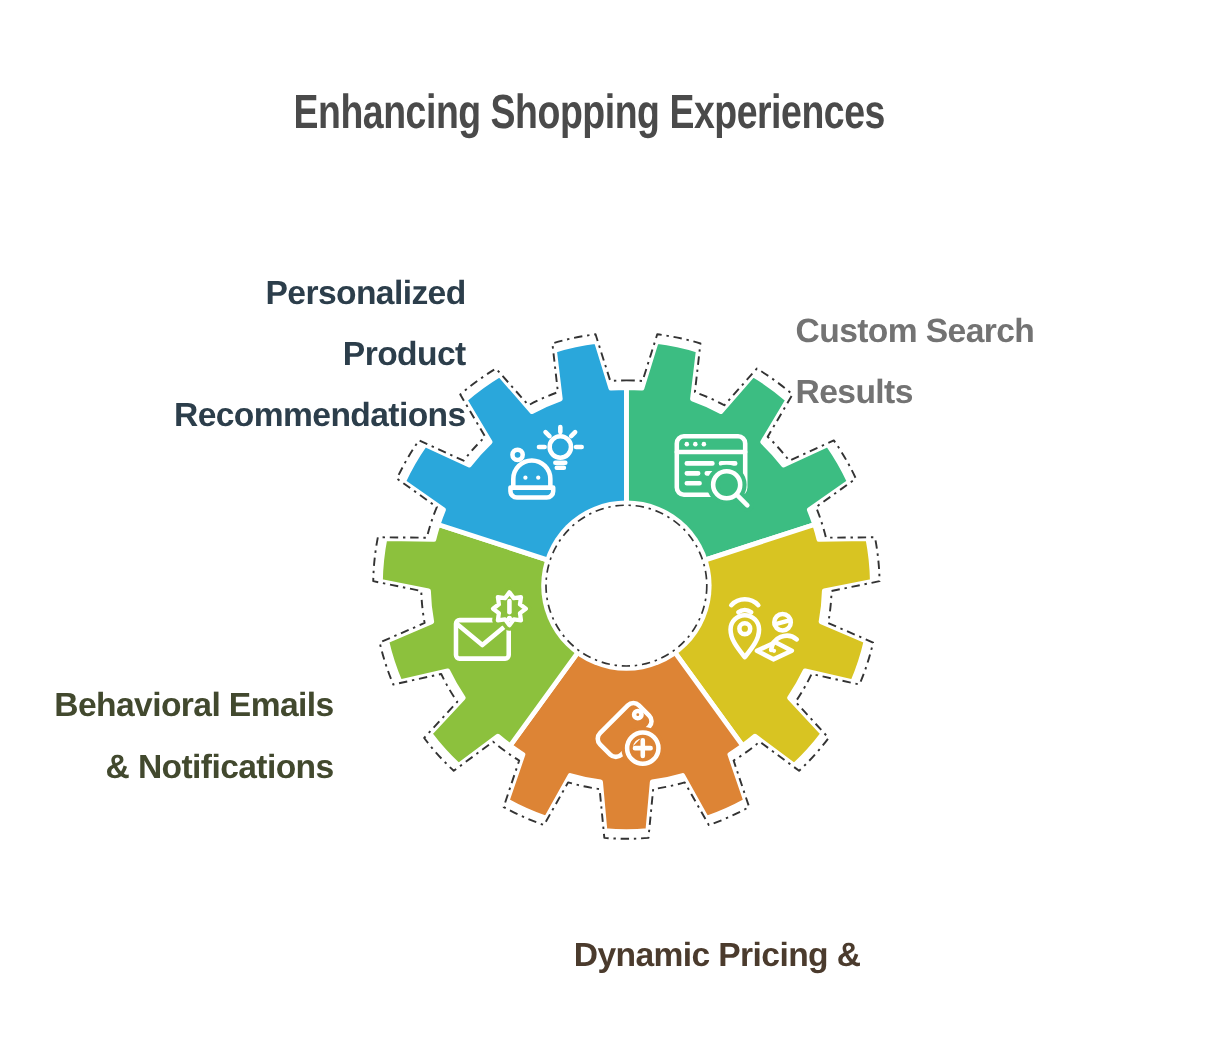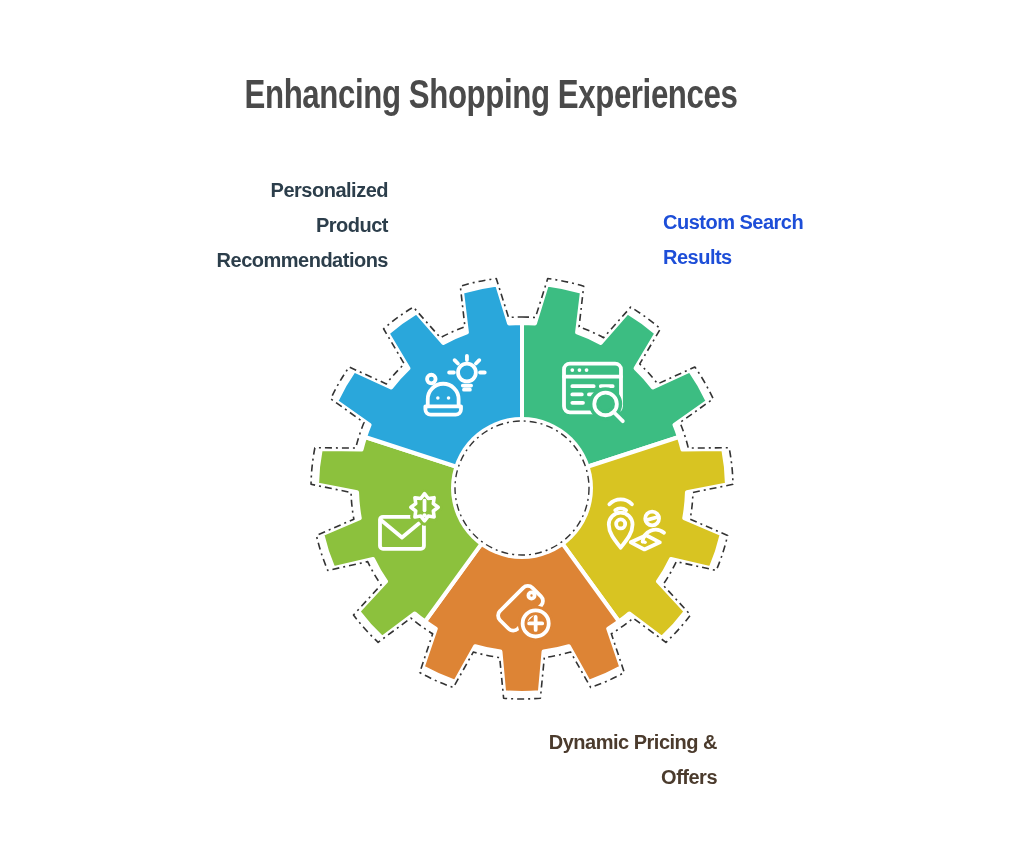--- a/index.html
+++ b/index.html
@@ -1,22 +1,22 @@
 <!DOCTYPE html>
 <html><head>
 <meta charset="utf-8">
 <style>
   html,body{margin:0;padding:0;background:#ffffff;}
   .stage{position:relative;width:1024px;height:812px;background:#ffffff;overflow:hidden;
          font-family:"Liberation Sans","DejaVu Sans",sans-serif;}
   .title{position:absolute;top:72px;left:0;width:982px;text-align:center;
          font-size:40px;font-weight:bold;letter-spacing:-0.5px;
          transform:scaleX(0.78);transform-origin:491px top;white-space:pre-line;}
-  .label{position:absolute;font-size:20px;font-weight:bold;line-height:35px;
-         letter-spacing:-0.5px;white-space:pre-line;}
+  .label{position:absolute;font-size:28px;font-weight:bold;line-height:51px;
+         letter-spacing:-0.5px;white-space:pre-line;margin-top:45px;}
   .l-top-left{top:173px;right:636px;text-align:right;}
   .l-top-right{top:205px;left:663px;text-align:left;}
   .l-right{top:517px;left:765px;text-align:left;}
   .l-left{top:517px;right:746px;text-align:right;}
   .l-bottom{top:725px;left:317px;width:400px;text-align:right;}
   svg.gear{position:absolute;left:0;top:0;}
 </style>
 </head>
 <body>
 
@@ -103,21 +103,23 @@
         <circle cx="522" cy="488" r="71" fill="#ffffff"></circle>
         <circle cx="522" cy="488" r="67" fill="none" stroke="#333333" stroke-width="1.4" stroke-dasharray="7 4 2 4"></circle>
         <use x="554.5" y="352.9" width="76" height="76" href="#sym-browser-search-icon" xlink:href="#sym-browser-search-icon" style="color: rgb(60, 189, 130);"></use>
         <use x="598.1" y="487.1" width="76" height="76" href="#sym-geo-pin-device-icon" xlink:href="#sym-geo-pin-device-icon" style="color: rgb(216, 196, 34);"></use>
         <use x="484.0" y="570.0" width="76" height="76" href="#sym-price-tag-plus-icon" xlink:href="#sym-price-tag-plus-icon" style="color: rgb(221, 132, 53);"></use>
         <use x="369.9" y="487.1" width="76" height="76" href="#sym-mail-alert-icon" xlink:href="#sym-mail-alert-icon" style="color: rgb(140, 193, 61);"></use>
         <use x="413.5" y="352.9" width="76" height="76" href="#sym-robot-lightbulb-icon" xlink:href="#sym-robot-lightbulb-icon" style="color: rgb(42, 167, 219);"></use>
       </g>
   </svg>
 
-  <div class="label l-top-right" style="color: #1d4ed8;">Custom Search
+  <div class="label l-top-right" style="color: #737373;">Custom Search
 Results</div>
   <div class="label l-bottom" style="color: rgb(75, 59, 45);">Dynamic Pricing &amp;
 Offers</div>
+  <div class="label l-left" style="color: rgb(66, 73, 46);">Behavioral Emails
+&amp; Notifications</div>
   <div class="label l-top-left" style="color: rgb(44, 62, 75);">Personalized
 Product
 Recommendations</div>
 
 </div>
 
 </body></html>

